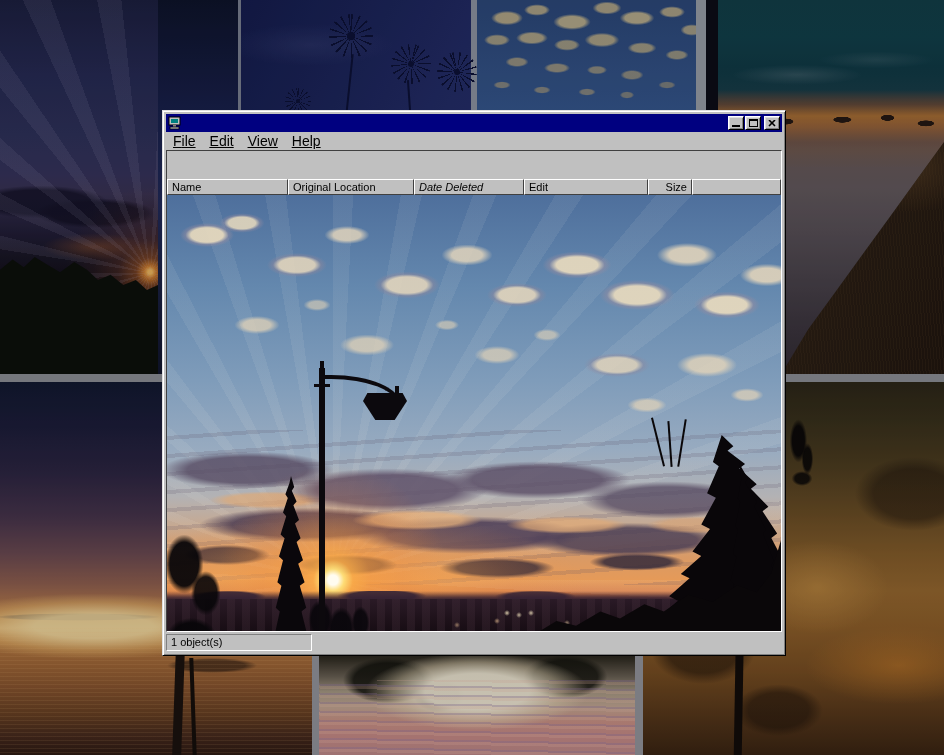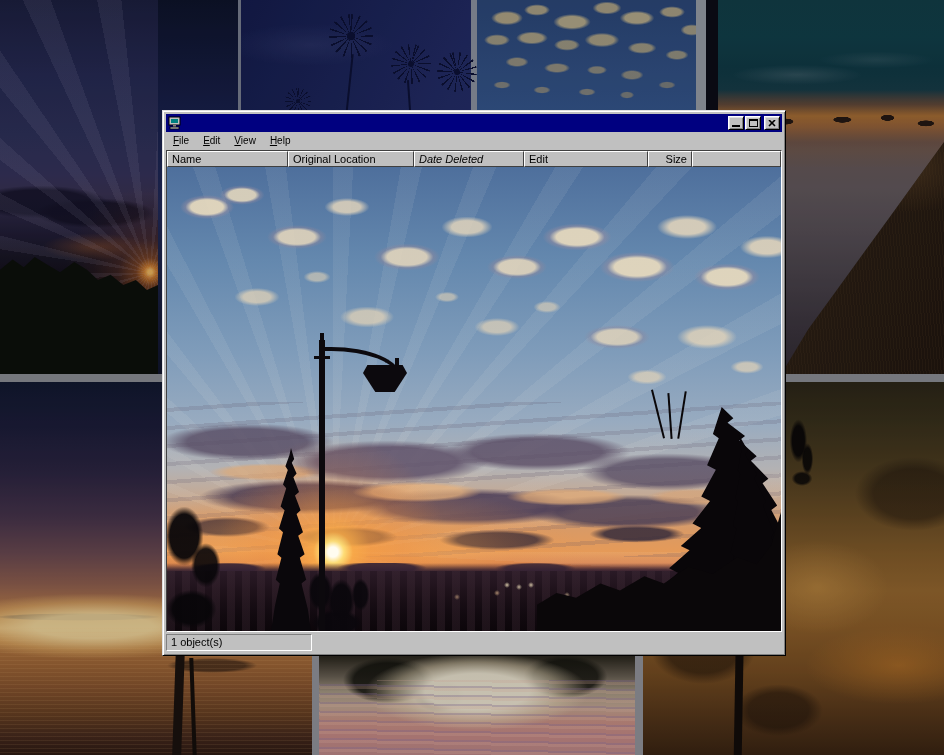--- a/index.html
+++ b/index.html
@@ -120,25 +120,25 @@
   .titlebar .ticon { width:14px; height:14px; margin-right:3px; flex:0 0 auto; }
   .title-text { color:#fff; font-size:11px; font-weight:bold; flex:1 1 auto;
     white-space:nowrap; overflow:hidden; }
   .tb-btn { width:16px; height:14px; background:var(--chrome); border:1px solid; border-color:#fff #000 #000 #fff;
     box-shadow:inset 1px 1px 0 #dfdfdf, inset -1px -1px 0 #808080;
     display:flex; align-items:center; justify-content:center; margin-left:1px; }
   .tb-btn.close { margin-left:3px; }
   .g-min { width:8px; height:2px; background:#000; align-self:flex-end; margin-bottom:2px; }
   .g-max { width:9px; height:8px; border:1px solid #000; border-top-width:2px; }
   .menubar { height:17px; display:flex; align-items:center; padding-top:1px; }
-  .menu-item { display:inline-block; font-size:10px; color:#000; padding:1px 7px 2px 7px; }
+  .menu-item { display:inline-block; font-size:14px; color:#000; padding:1px 7px 2px 7px;text-decoration:underline; }
   .menu-item::first-letter { text-decoration:underline; }
   .listview { margin-top:1px; height:482px; background:#c0c0c0;
     border:1px solid; border-color:#404040 #fff #fff #404040; overflow:hidden; }
-  .headerbar { display:flex; height:16px; background:#22c55e; }
+  .headerbar { display:flex; height:16px; background:#22c55e;margin-top:28px; }
   .hcell { background:var(--chrome); border:1px solid; border-color:#fff #404040 #404040 #fff;
     font-size:11px; color:#000; padding:0 4px; line-height:14px; white-space:nowrap; overflow:hidden; }
   .hc-name{width:121px;} .hc-loc{width:126px;} .hc-date{width:110px;font-style:italic;} .hc-type{width:124px;}
   .hc-size{width:44px; text-align:right;} .hc-blank{flex:1;}
   .photo { position:relative; width:100%; height:464px; overflow:hidden; }
 
   
   .sky { position:absolute; inset:0;
     background:linear-gradient(to bottom,#4e6f9c 0%,#6488ae 20%,#7f9cba 40%,#98abc0 55%,#b3b2b4 65%,#c8a88e 72%,#d99a66 78%,#e59a58 83%,#d57f4e 86%,#6e4040 87.5%,#2e2030 89%,#120c12 100%); }
   .glow { position:absolute; inset:0;

